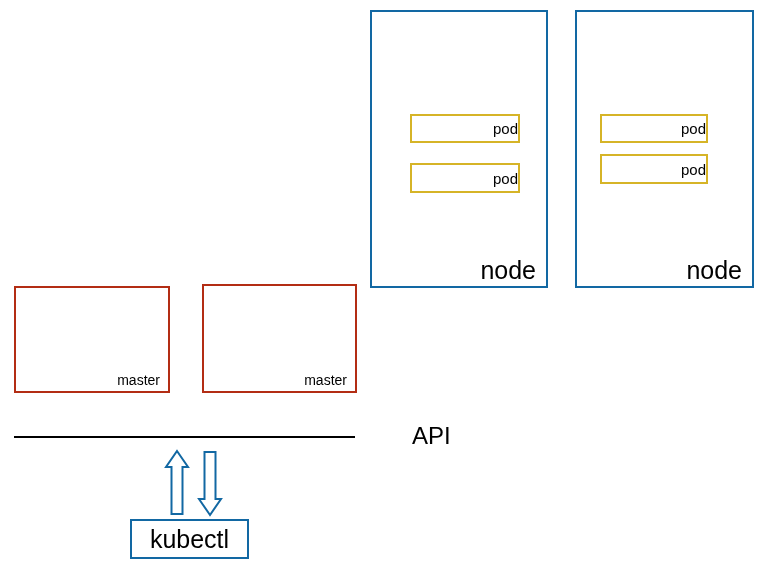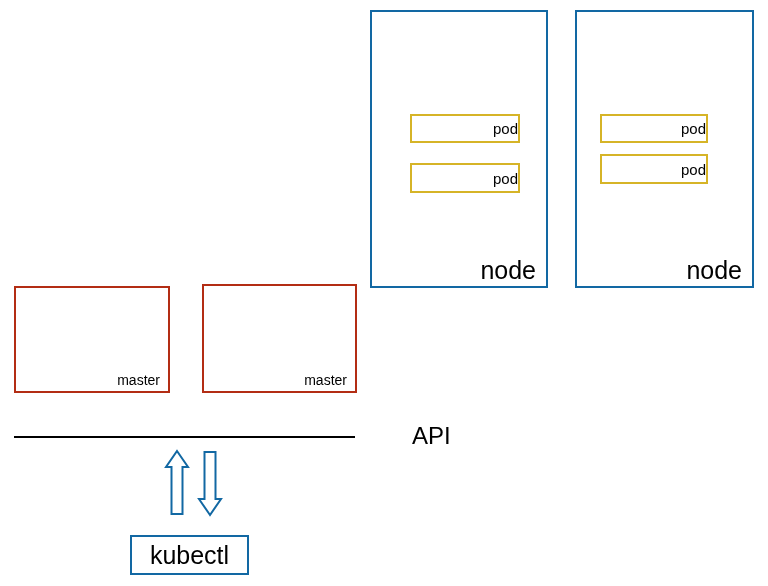--- a/index.html
+++ b/index.html
@@ -140,17 +140,17 @@
   <span class="api-label" style="left:372px; top:424px;margin-left:40px;">API</span>
 
   <svg class="arrow-svg" style="left:163px; top:448px;" width="30" height="70" viewBox="0 0 30 70">
     <path d="M 14 3 L 25 19 L 19.5 19 L 19.5 66 L 8.5 66 L 8.5 19 L 3 19 Z" fill="none" stroke="#1268a3" stroke-width="2" stroke-linejoin="miter"></path>
   </svg>
 
   <svg class="arrow-svg" style="left:195px; top:448px;" width="30" height="70" viewBox="0 0 30 70">
     <path d="M 15 67 L 4 51 L 9.5 51 L 9.5 4 L 20.5 4 L 20.5 51 L 26 51 Z" fill="none" stroke="#1268a3" stroke-width="2" stroke-linejoin="miter"></path>
   </svg>
 
-  <div class="box kubectl-box" style="left:130px; top:535px; width:119px; height:40px;">
+  <div class="box kubectl-box" style="left:130px; top:519px; width:119px; height:40px;">
     <span class="kubectl-label">kubectl</span>
   </div>
 
 </div>
 
 </body></html>

